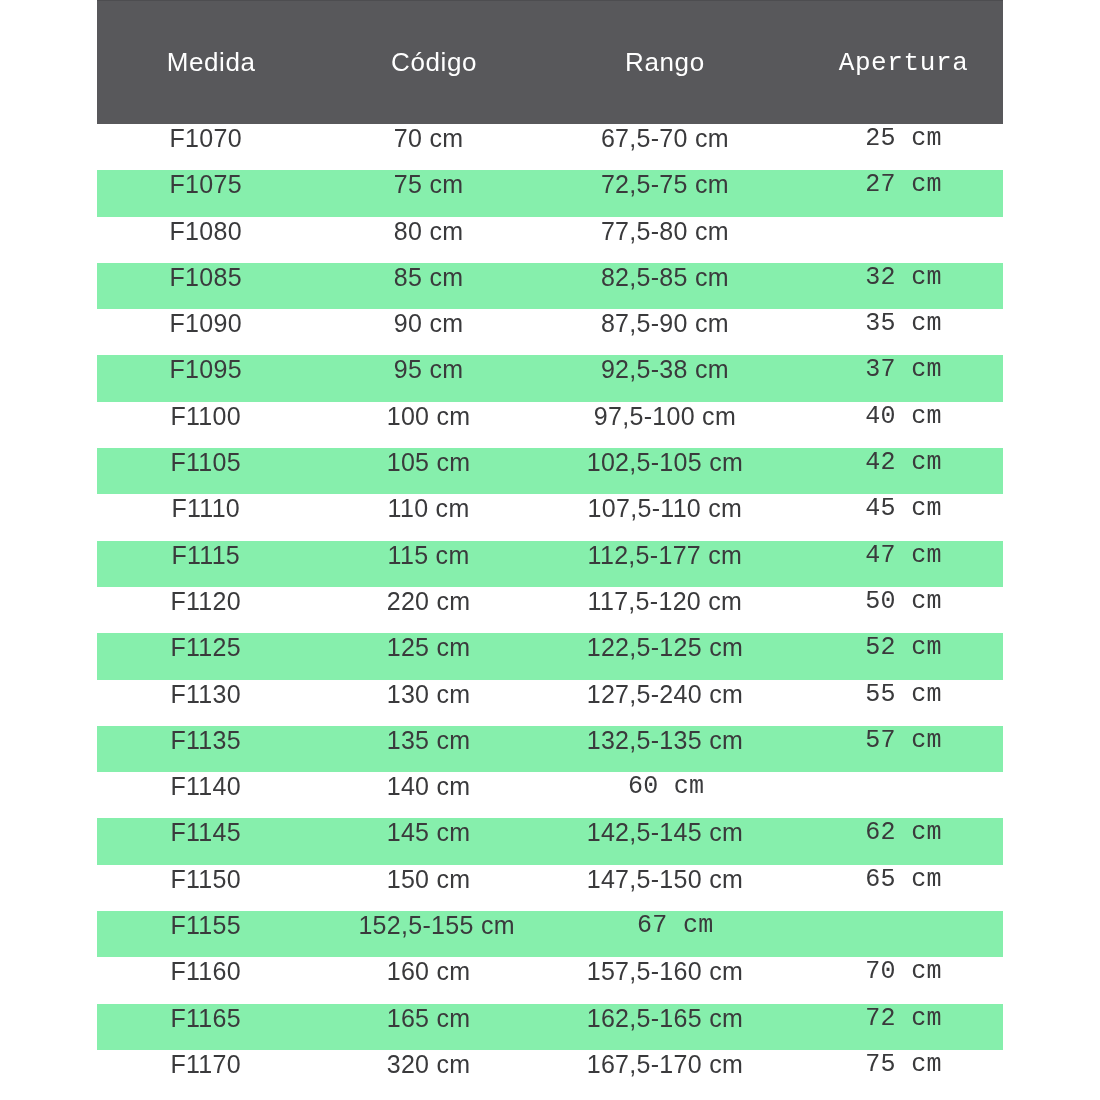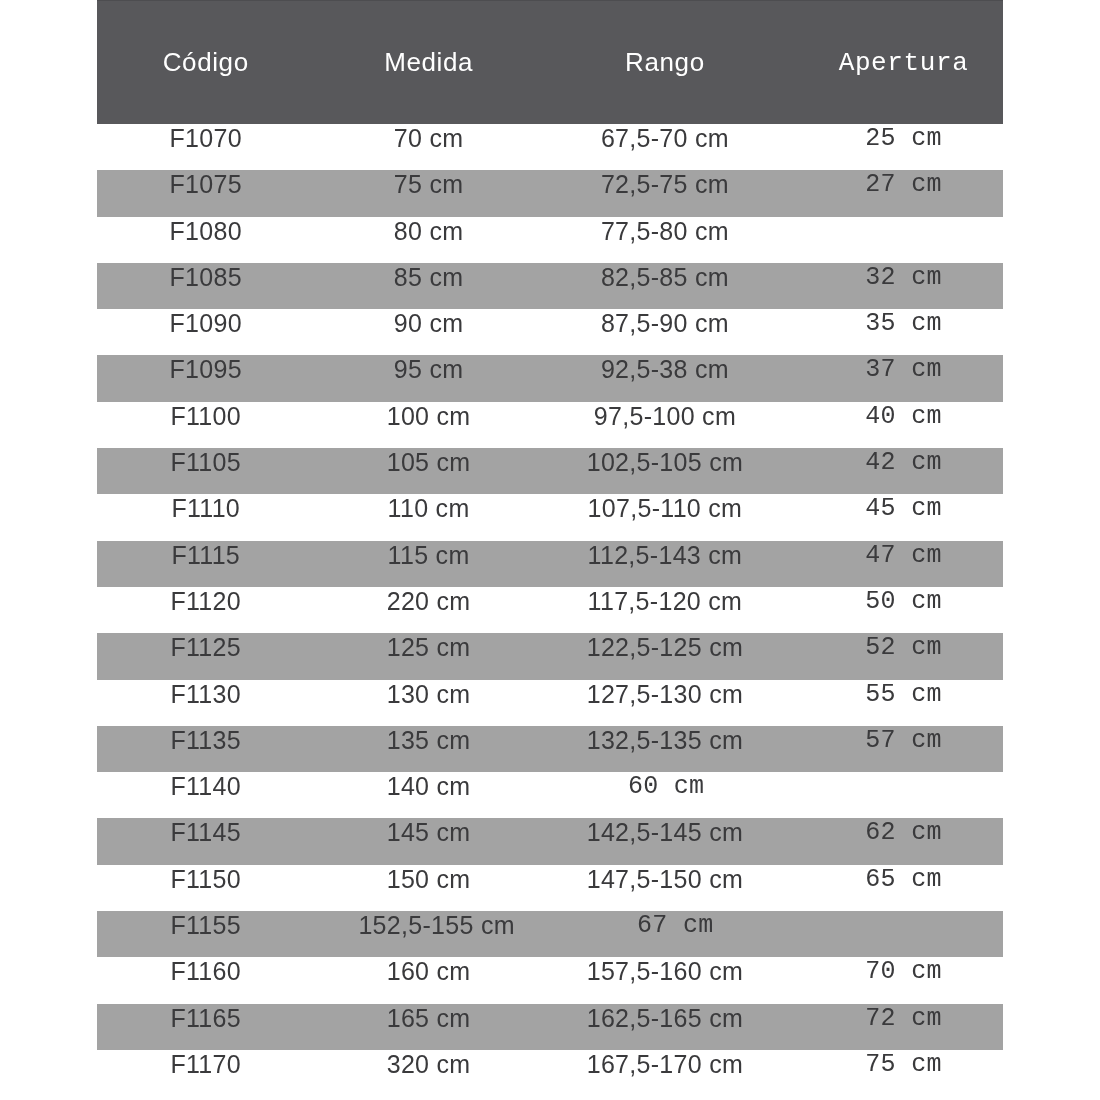--- a/index.html
+++ b/index.html
@@ -36,21 +36,21 @@
     font-weight: 400;
     letter-spacing: 0.6px;
   }
   .table-body .row {
     display: flex;
     align-items: flex-start;
     height: 46.3px;
     background: #ffffff;
   }
   .table-body .row.striped {
-    background: #a3a3a3;
+    background: #86efac;
   }
   .table-body .cell {
     color: #3a3a3c;
     font-size: 25px;
     font-weight: 400;
     letter-spacing: 0.3px;
   }
   .cell {
     text-align: center;
     box-sizing: border-box;
@@ -61,22 +61,22 @@
   .col-2 { width: 25.2%; }
   .col-3 { width: 26.2%; padding-left: 7px; }
   .col-4 { width: 24.6%; padding-left: 24px; font-family: Liberation Mono, monospace; }
 </style>
 </head>
 <body>
 
 <div class="page">
   <div class="size-table">
     <div class="header-row">
+        <div class="cell col-2">Medida</div>
         <div class="cell col-1">Código</div>
-        <div class="cell col-2">Medida</div>
         <div class="cell col-3">Rango</div>
         <div class="cell col-4">Apertura</div>
       </div>
     <div class="table-body">
         <div class="row">
           <div class="cell col-1">F1070</div>
           <div class="cell col-2">70 cm</div>
           <div class="cell col-3">67,5-70 cm</div>
           <div class="cell col-4">25 cm</div>
         </div>
@@ -123,39 +123,39 @@
         </div>
         <div class="row">
           <div class="cell col-1">F1110</div>
           <div class="cell col-2">110 cm</div>
           <div class="cell col-3">107,5-110 cm</div>
           <div class="cell col-4">45 cm</div>
         </div>
         <div class="row striped">
           <div class="cell col-1">F1115</div>
           <div class="cell col-2">115 cm</div>
-          <div class="cell col-3">112,5-143 cm</div>
+          <div class="cell col-3">112,5-177 cm</div>
           <div class="cell col-4">47 cm</div>
         </div>
         <div class="row">
           <div class="cell col-1">F1120</div>
           <div class="cell col-2">220 cm</div>
           <div class="cell col-3">117,5-120 cm</div>
           <div class="cell col-4">50 cm</div>
         </div>
         <div class="row striped">
           <div class="cell col-1">F1125</div>
           <div class="cell col-2">125 cm</div>
           <div class="cell col-3">122,5-125 cm</div>
           <div class="cell col-4">52 cm</div>
         </div>
         <div class="row">
           <div class="cell col-1">F1130</div>
           <div class="cell col-2">130 cm</div>
-          <div class="cell col-3">127,5-130 cm</div>
+          <div class="cell col-3">127,5-240 cm</div>
           <div class="cell col-4">55 cm</div>
         </div>
         <div class="row striped">
           <div class="cell col-1">F1135</div>
           <div class="cell col-2">135 cm</div>
           <div class="cell col-3">132,5-135 cm</div>
           <div class="cell col-4">57 cm</div>
         </div>
         <div class="row">
           <div class="cell col-1">F1140</div>

